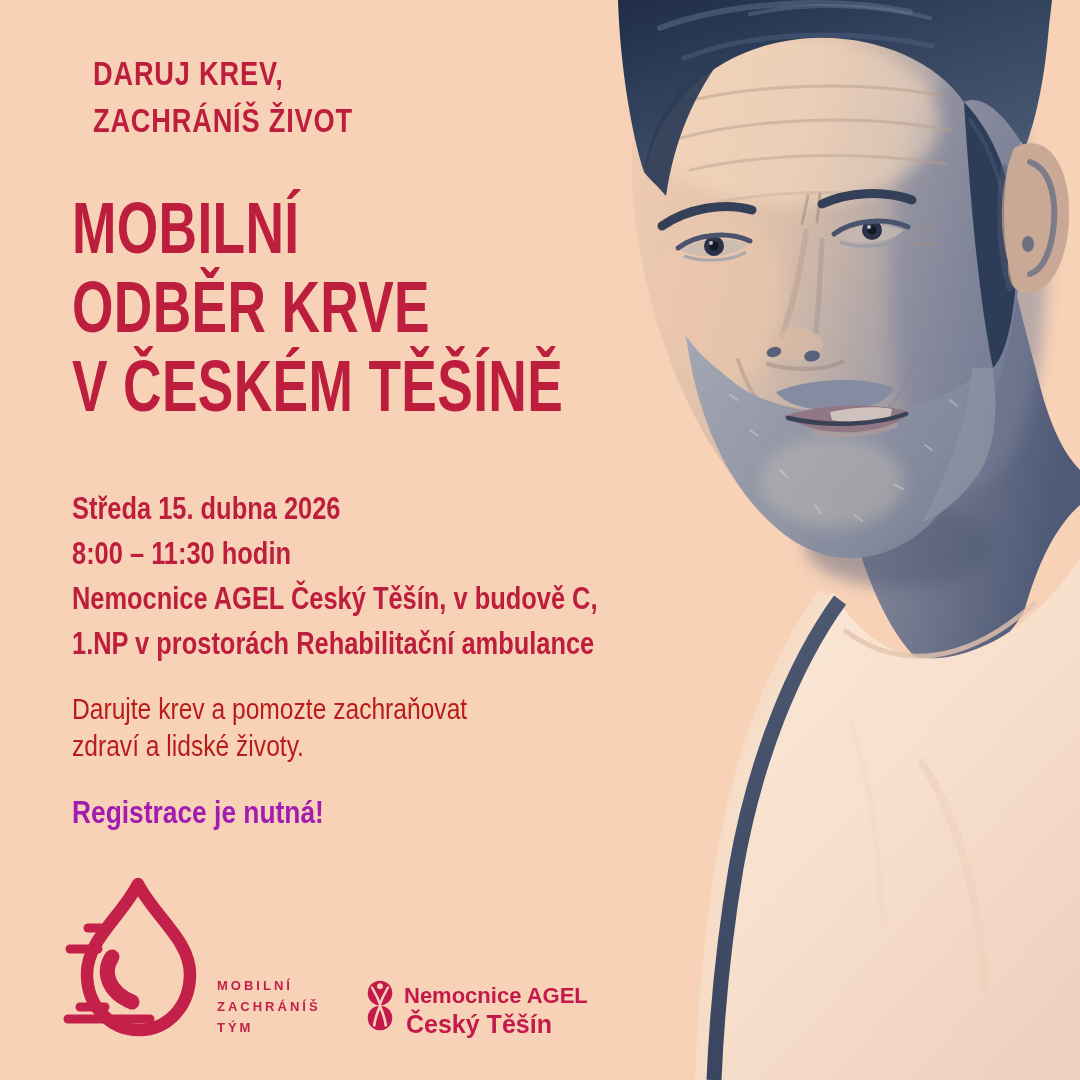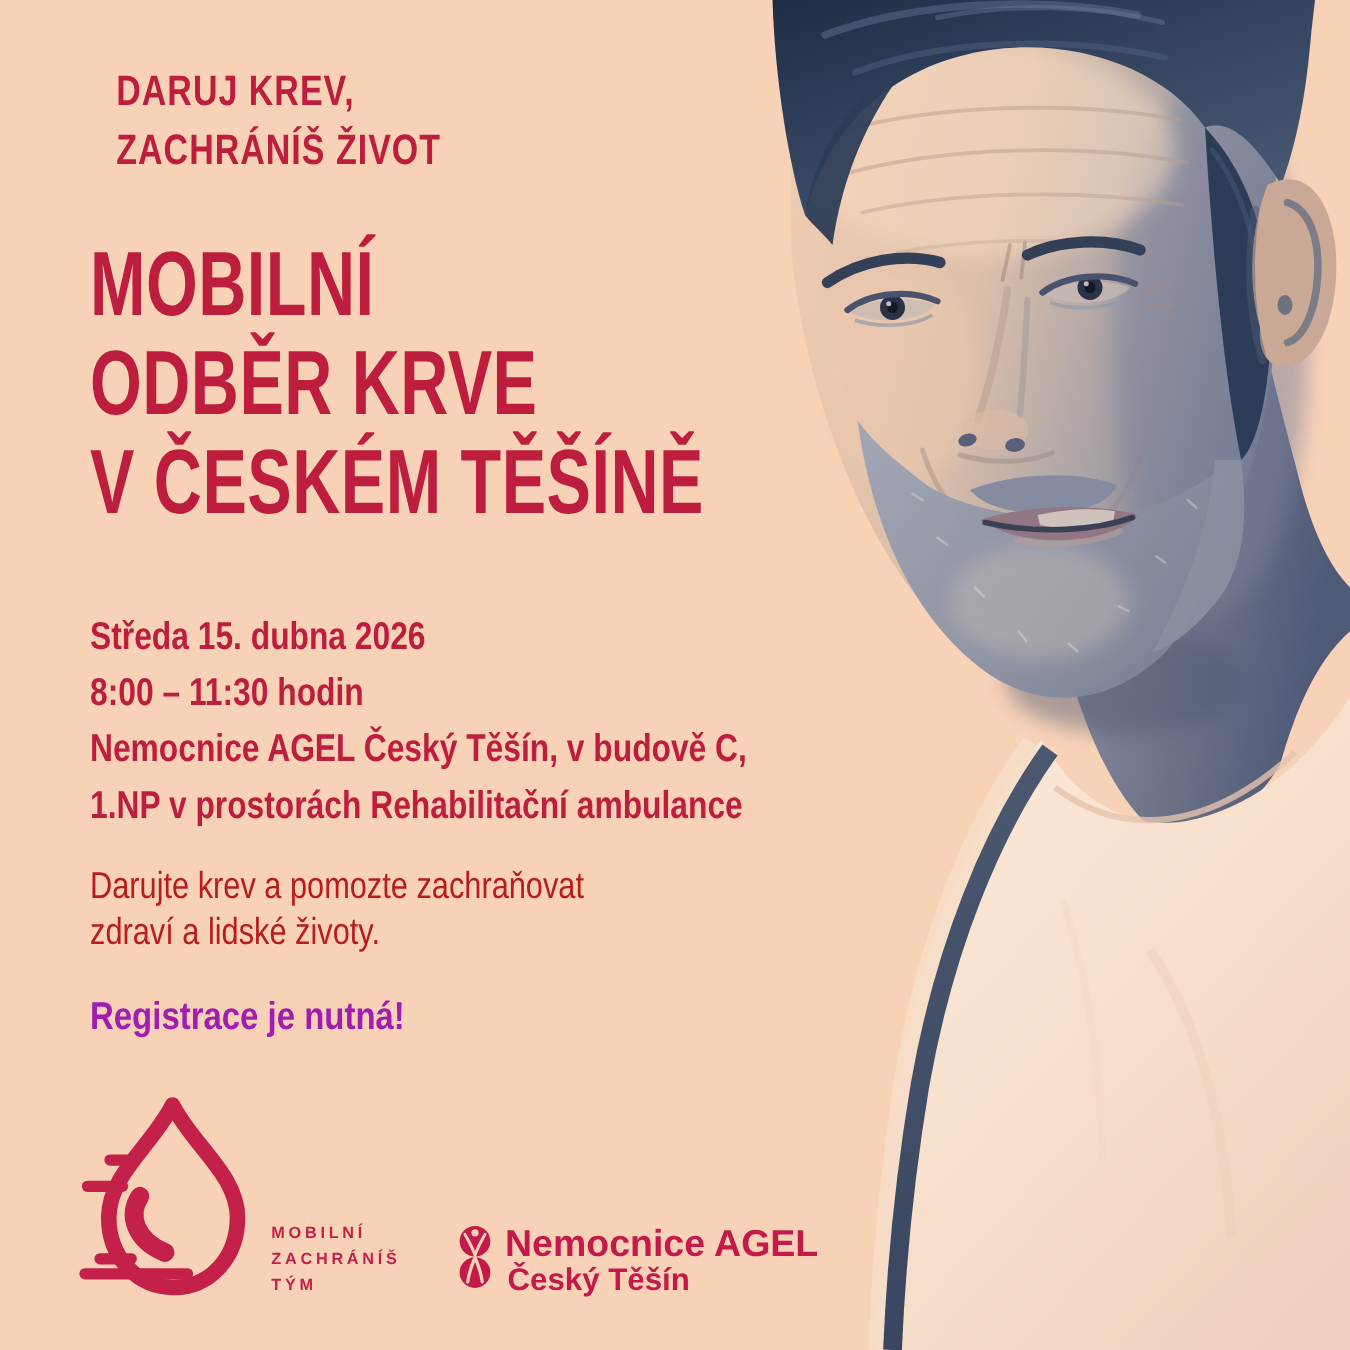--- a/index.html
+++ b/index.html
@@ -23,21 +23,21 @@
   .details{left:72px;top:486px;font-size:31px;line-height:45px;font-weight:bold;
            color:#bd1e3e;}
   .message{left:72px;top:690px;font-size:30px;line-height:37px;color:#b91c1c;}
   .register{left:72px;top:795px;font-size:31px;font-weight:bold;color:#a21caf;}
 
   .drop-logo{left:58px;top:876px;width:140px;height:164px;}
   .team-label{left:217px;top:975px;font-size:13px;line-height:21px;font-weight:bold;
               letter-spacing:3px;color:#c3204a;}
   .agel-icon{left:366px;top:979px;width:28px;height:54px;}
   .agel-text{left:404px;top:981px;color:#c41a4b;}
-  .agel-name{font-size:30px;line-height:30px;font-weight:bold;white-space:nowrap;}
+  .agel-name{font-size:22px;line-height:30px;font-weight:bold;white-space:nowrap;}
   .agel-city{font-size:25px;line-height:27px;font-weight:bold;white-space:nowrap;margin-left:2px;}
 
   .photo{right:0;top:0;width:480px;height:1080px;}
 </style>
 </head>
 <body>
 
 <svg class="abs photo" viewBox="0 0 480 1080" role="img" aria-label="Duotone peach-and-navy portrait of a middle-aged man with short gray hair and stubble beard, wearing a light T-shirt with a dark strap over his shoulder">
   <defs>
     <linearGradient id="gFace" x1="0" y1="0.2" x2="1" y2="0.55">

